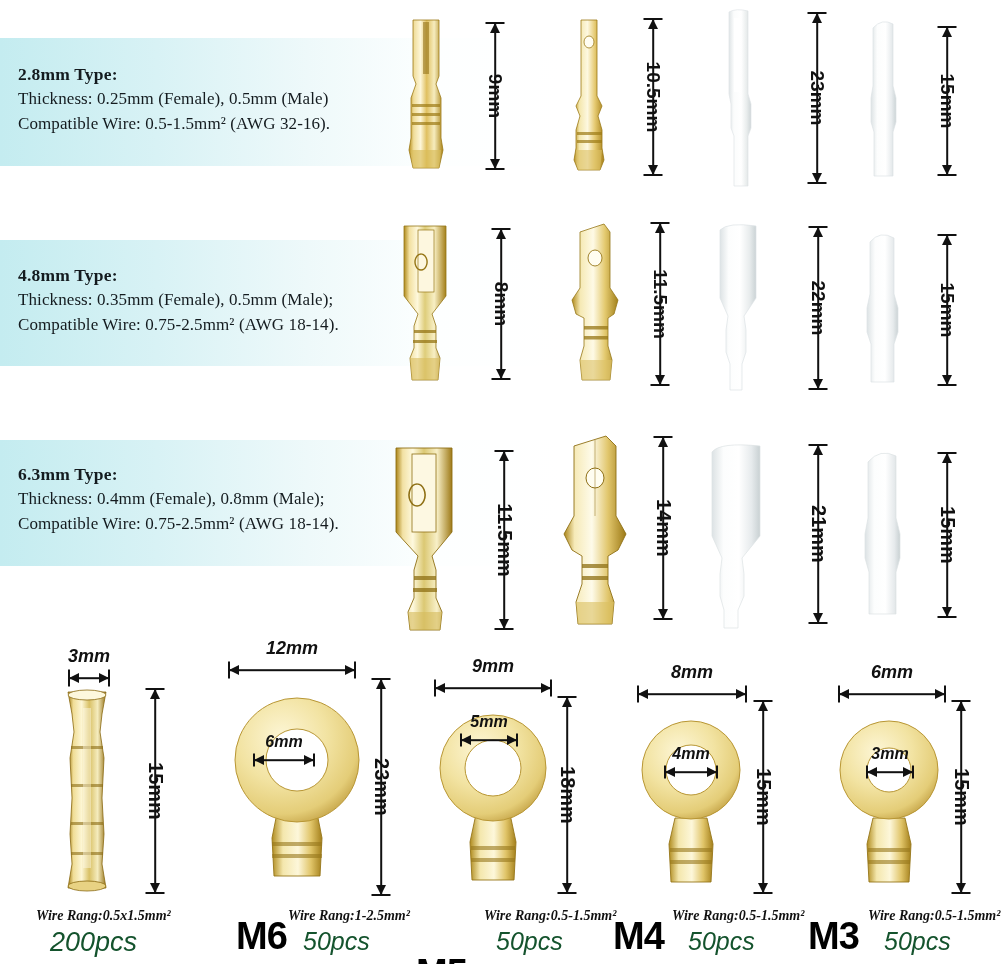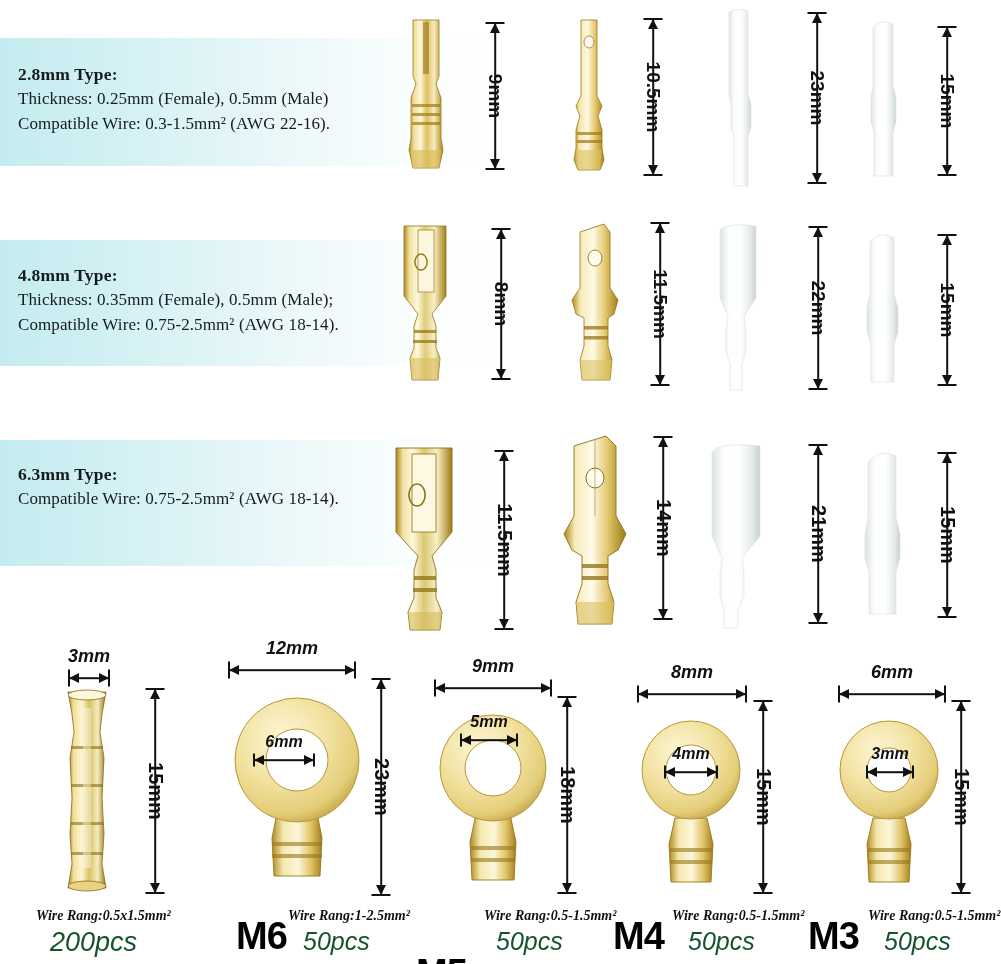--- a/index.html
+++ b/index.html
@@ -86,31 +86,32 @@
 
 <div class="stage">
 
   <div class="specband" style="top:38px;height:128px;width:560px;"></div>
   <div class="specband" style="top:240px;height:126px;width:560px;"></div>
   <div class="specband" style="top:440px;height:126px;width:560px;"></div>
 
   <div class="specblock" style="left:18px;top:62px;">
     <div class="t-title">2.8mm Type:</div>
     <div class="t-line">Thickness: 0.25mm (Female), 0.5mm (Male)</div>
-    <div class="t-line">Compatible Wire: 0.3-1.5mm² (AWG 22-16).</div>
+    <div class="t-line">Compatible Wire: 0.5-1.5mm² (AWG 32-16).</div>
   </div>
 
   <div class="specblock" style="left:18px;top:263px;">
     <div class="t-title">4.8mm Type:</div>
     <div class="t-line">Thickness: 0.35mm (Female), 0.5mm (Male);</div>
     <div class="t-line">Compatible Wire: 0.75-2.5mm² (AWG 18-14).</div>
   </div>
 
   <div class="specblock" style="left:18px;top:462px;">
     <div class="t-title">6.3mm Type:</div>
+    <div class="t-line">Thickness: 0.4mm (Female), 0.8mm (Male);</div>
     <div class="t-line">Compatible Wire: 0.75-2.5mm² (AWG 18-14).</div>
   </div>
 
   <div class="part" style="left:403px;top:18px;">
     <svg width="46" height="158" viewBox="0 0 46 158">
       <defs>
         <linearGradient id="g1" x1="0" y1="0" x2="1" y2="0">
           <stop offset="0%" stop-color="#b8901f"></stop>
             <stop offset="14%" stop-color="#f0dd9a"></stop>
           <stop offset="34%" stop-color="#fdf6d8"></stop>

